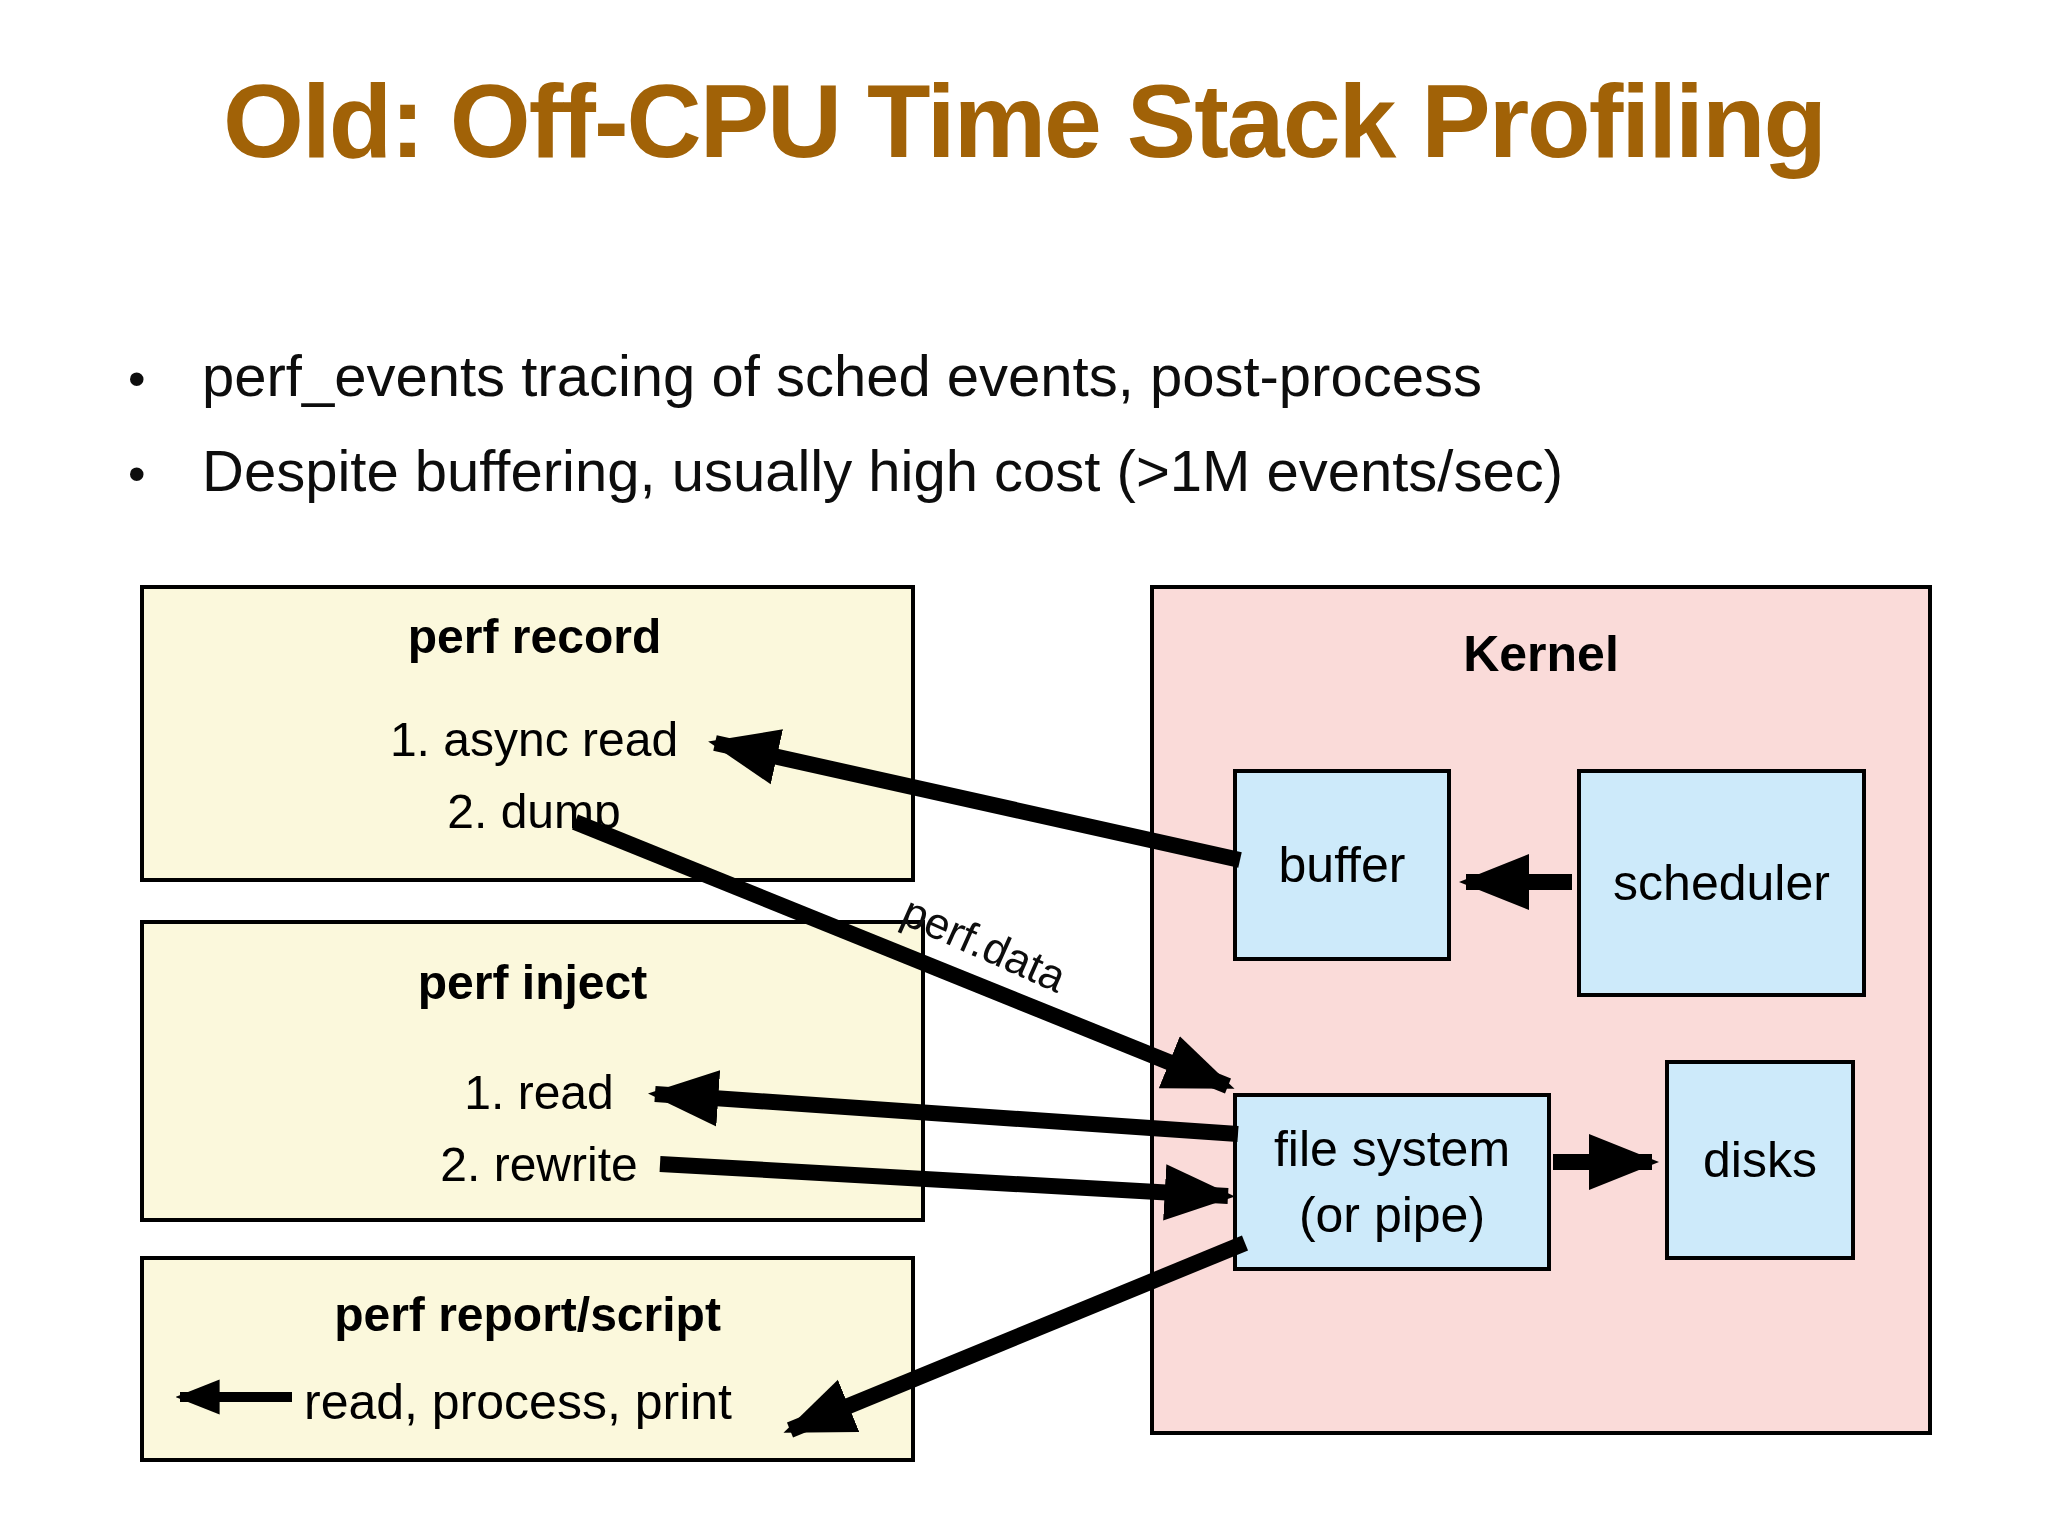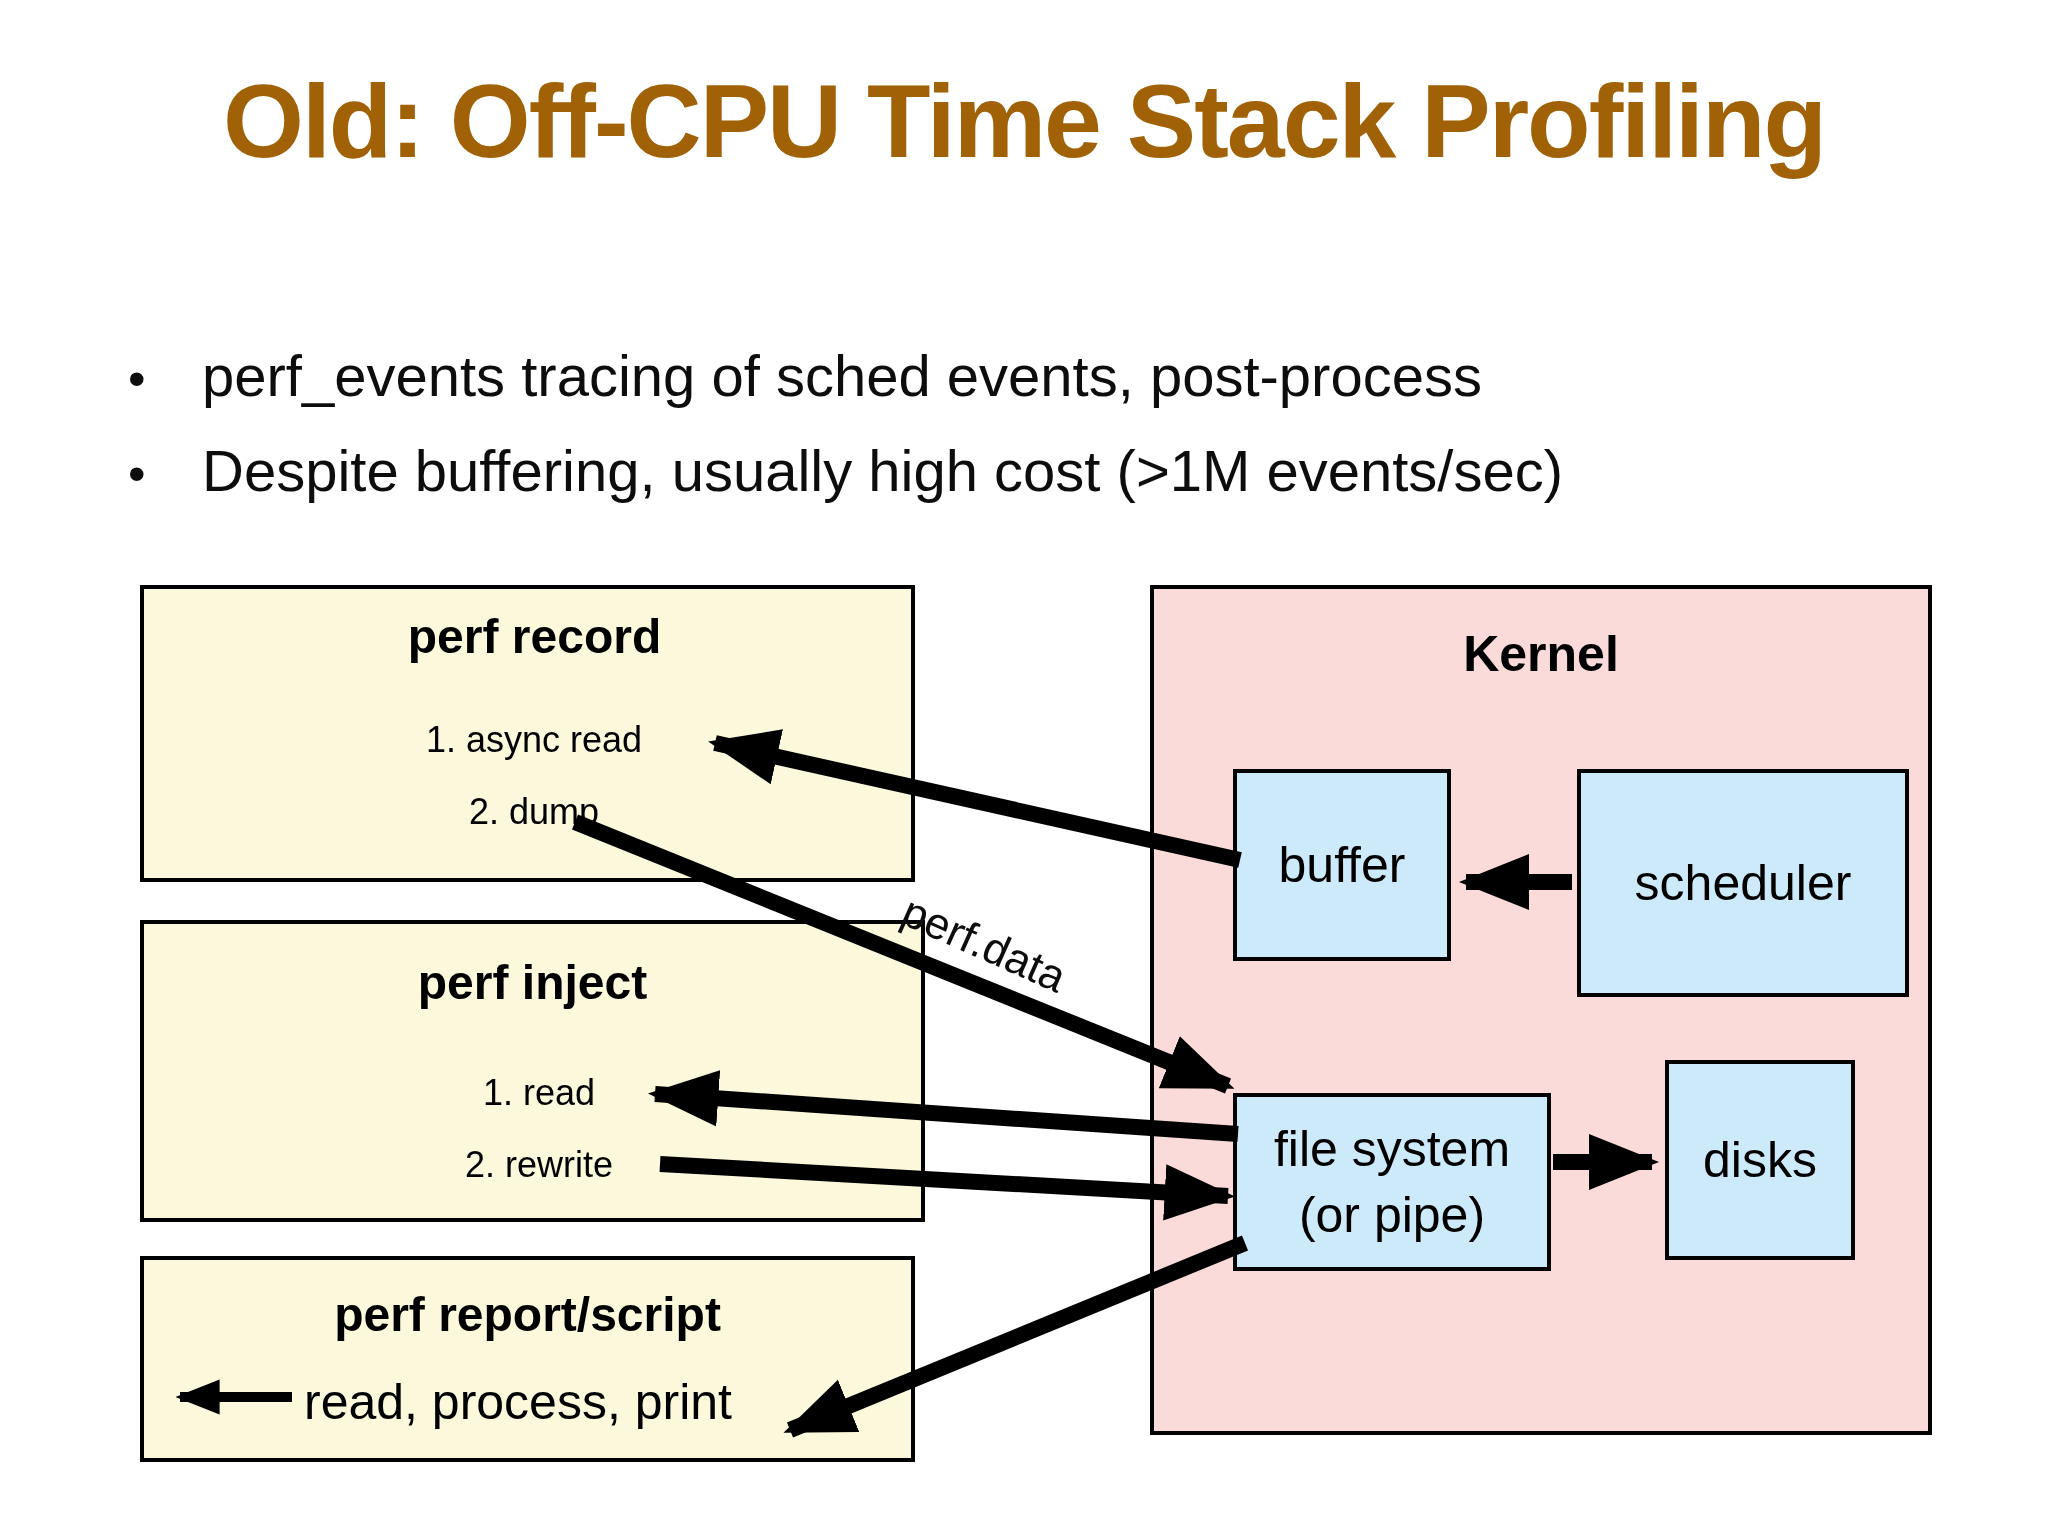--- a/index.html
+++ b/index.html
@@ -25,21 +25,21 @@
   .bullets li{display:flex;align-items:baseline;}
   .bullet-dot{width:74px;flex:0 0 74px;font-size:50px;}
   
   .pbox{
     position:absolute;box-sizing:border-box;
     background:var(--process-box,#FBF8DC);
     border:4px solid var(--line,#000);
     text-align:center;z-index:1;
   }
   .pbox-title{font-weight:700;font-size:48px;line-height:58px;margin:0;}
-  .pbox-items{font-size:36px;line-height:72px;padding-left:13px;}
+  .pbox-items{font-size:48px;line-height:72px;padding-left:13px;}
   #box-record{left:140px;top:585px;width:775px;height:297px;}
   #box-record .pbox-title{margin-top:19px;padding-left:14px;}
   #box-record .pbox-items{margin-top:38px;}
   #box-inject{left:140px;top:920px;width:785px;height:302px;}
   #box-inject .pbox-title{margin-top:30px;}
   #box-inject .pbox-items{margin-top:45px;}
   #box-report{left:140px;top:1256px;width:775px;height:206px;}
   #box-report .pbox-title{margin-top:26px;}
   #box-report .report-line{
     position:absolute;left:160px;top:112px;
@@ -52,21 +52,21 @@
   }
   #box-kernel .kernel-title{font-weight:700;font-size:50px;margin-top:36px;}
   .ibox{
     position:absolute;box-sizing:border-box;
     background:var(--inner-box,#CDEAFA);
     border:4px solid var(--line,#000);
     display:flex;align-items:center;justify-content:center;
     font-size:50px;line-height:66px;z-index:2;text-align:center;
   }
   #box-buffer{left:1233px;top:769px;width:218px;height:192px;}
-  #box-scheduler{left:1577px;top:769px;width:332px;height:228px;}
+  #box-scheduler{left:1577px;top:769px;width:289px;height:228px;}
   #box-fs{left:1233px;top:1072px;width:318px;height:178px;margin-top:21px;}
   #box-disks{left:1665px;top:1060px;width:190px;height:200px;}
   
   .arrows{
     position:absolute;left:0;top:0;width:2048px;height:1536px;
     z-index:3;pointer-events:none;
   }
   .arrows line{stroke:var(--line,#000);}
   .arrow-label{
     position:absolute;left:915px;top:886px;

